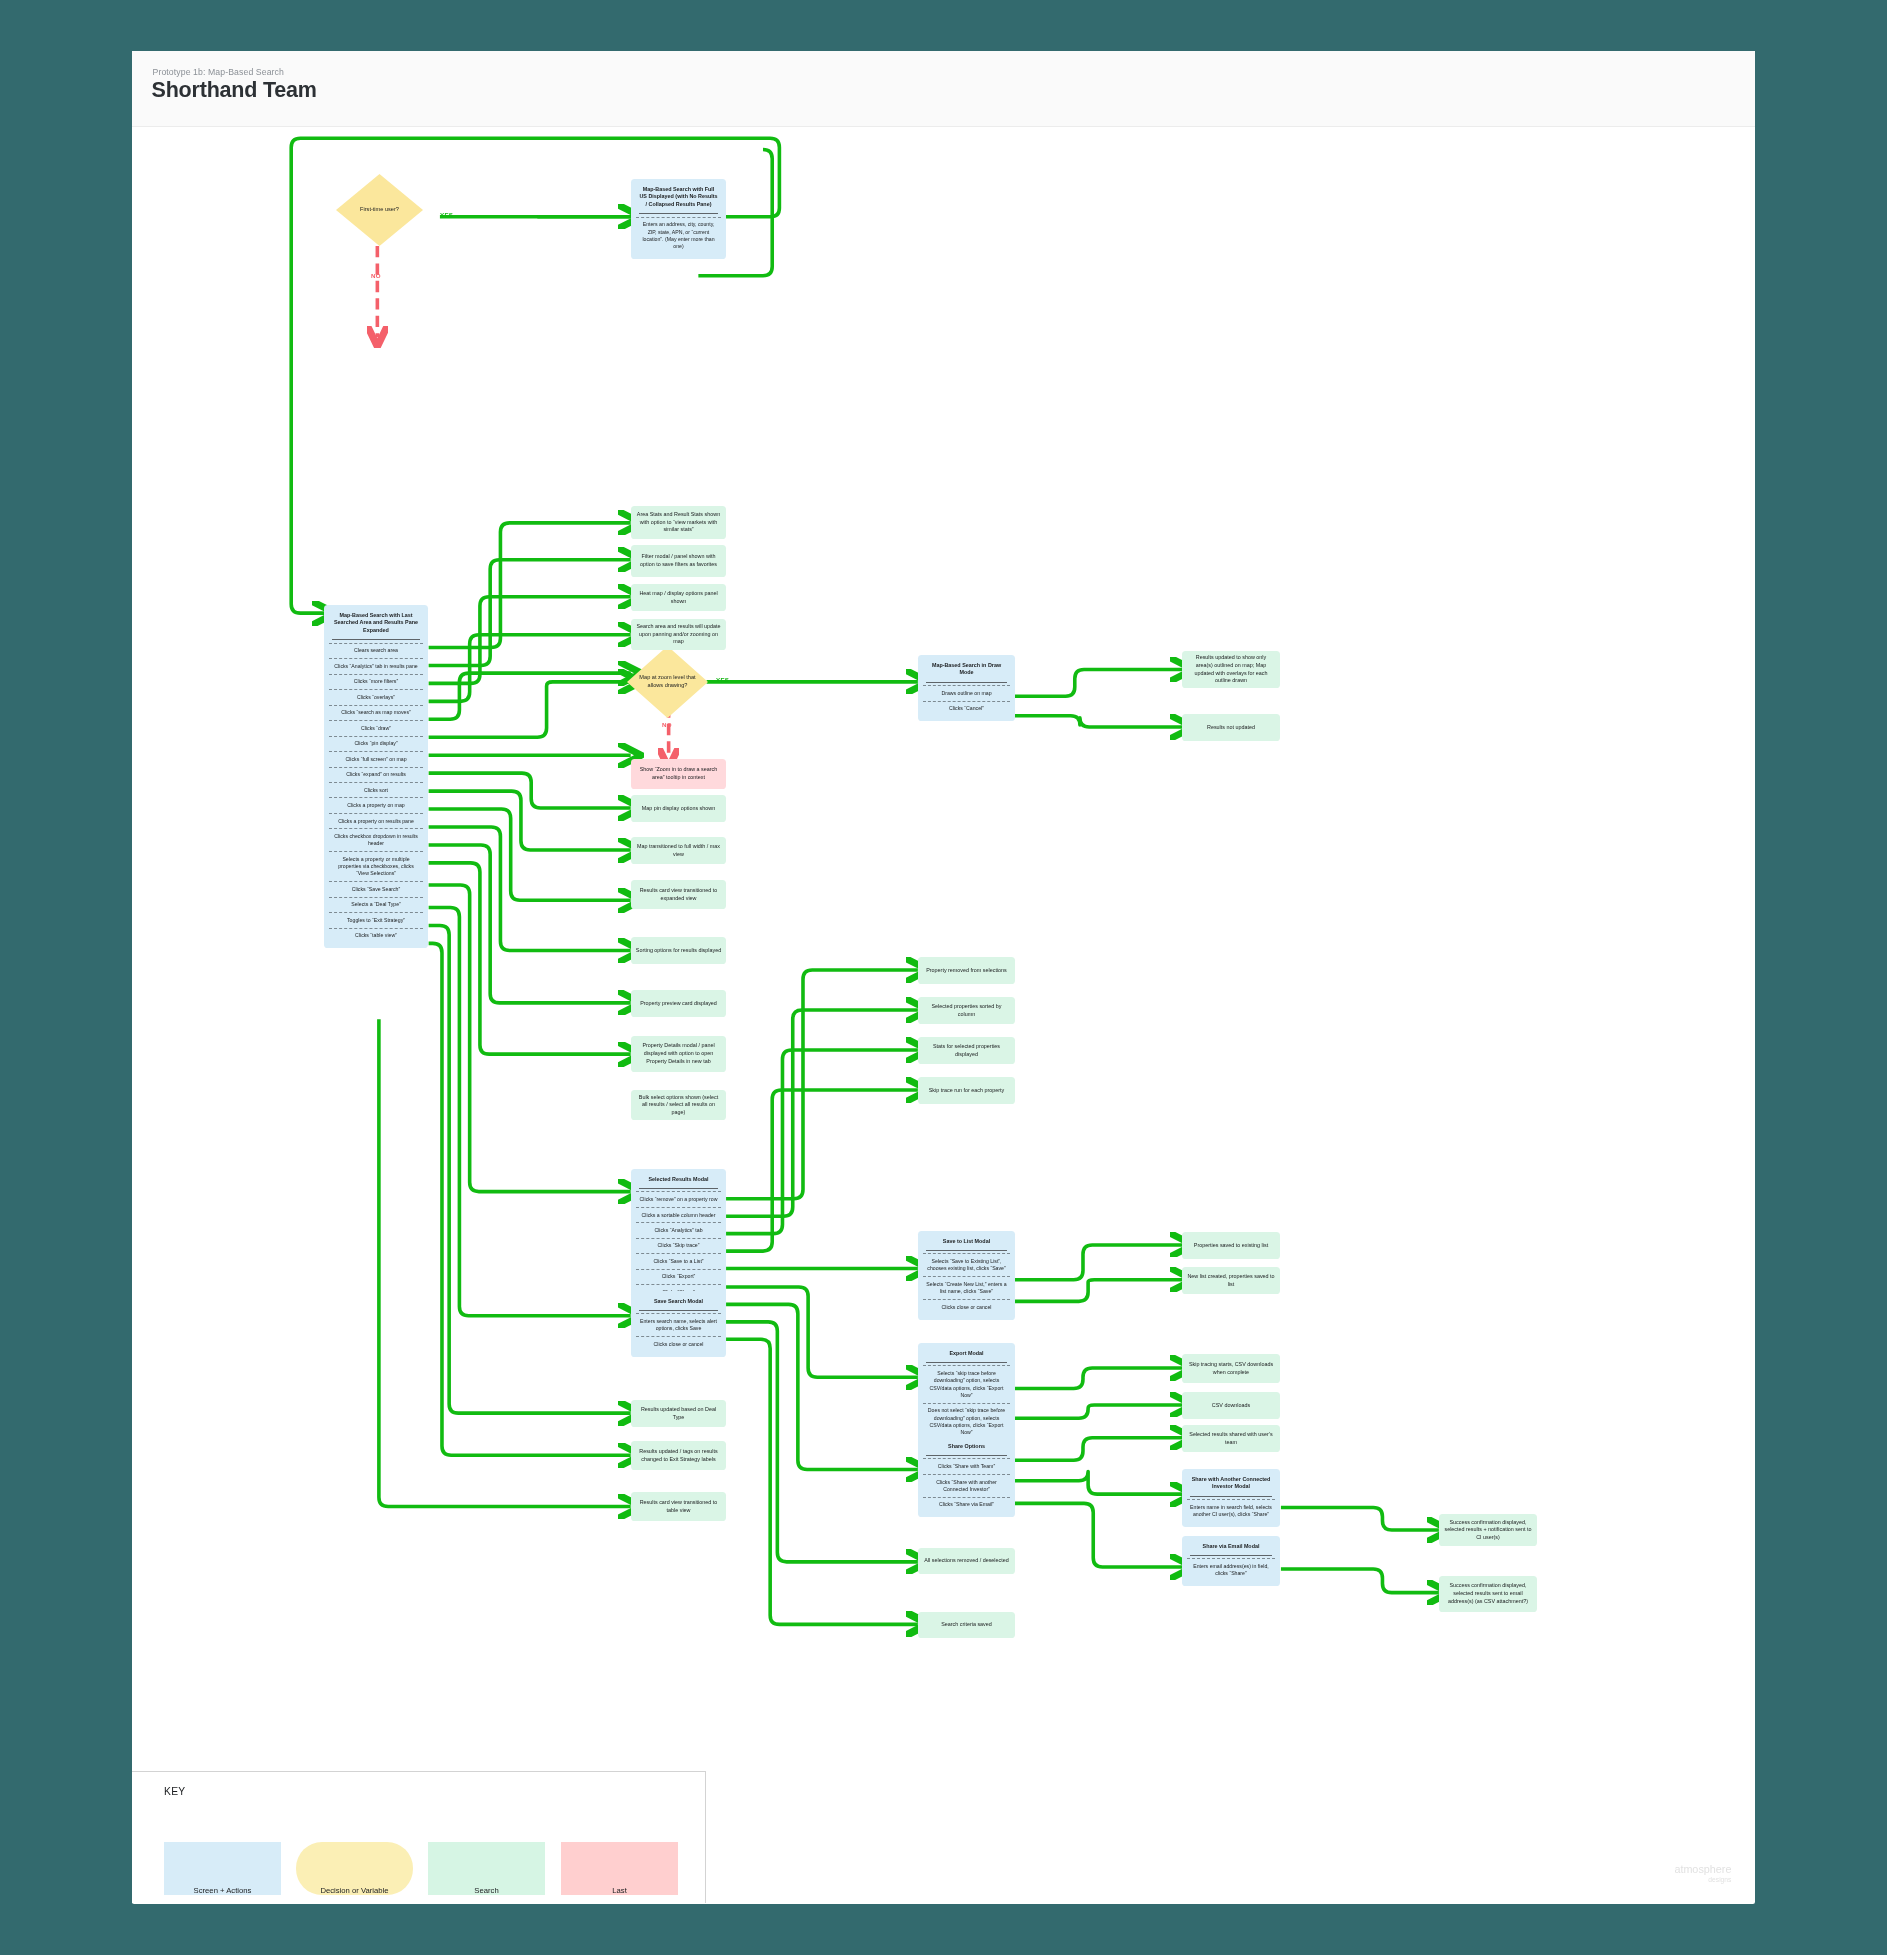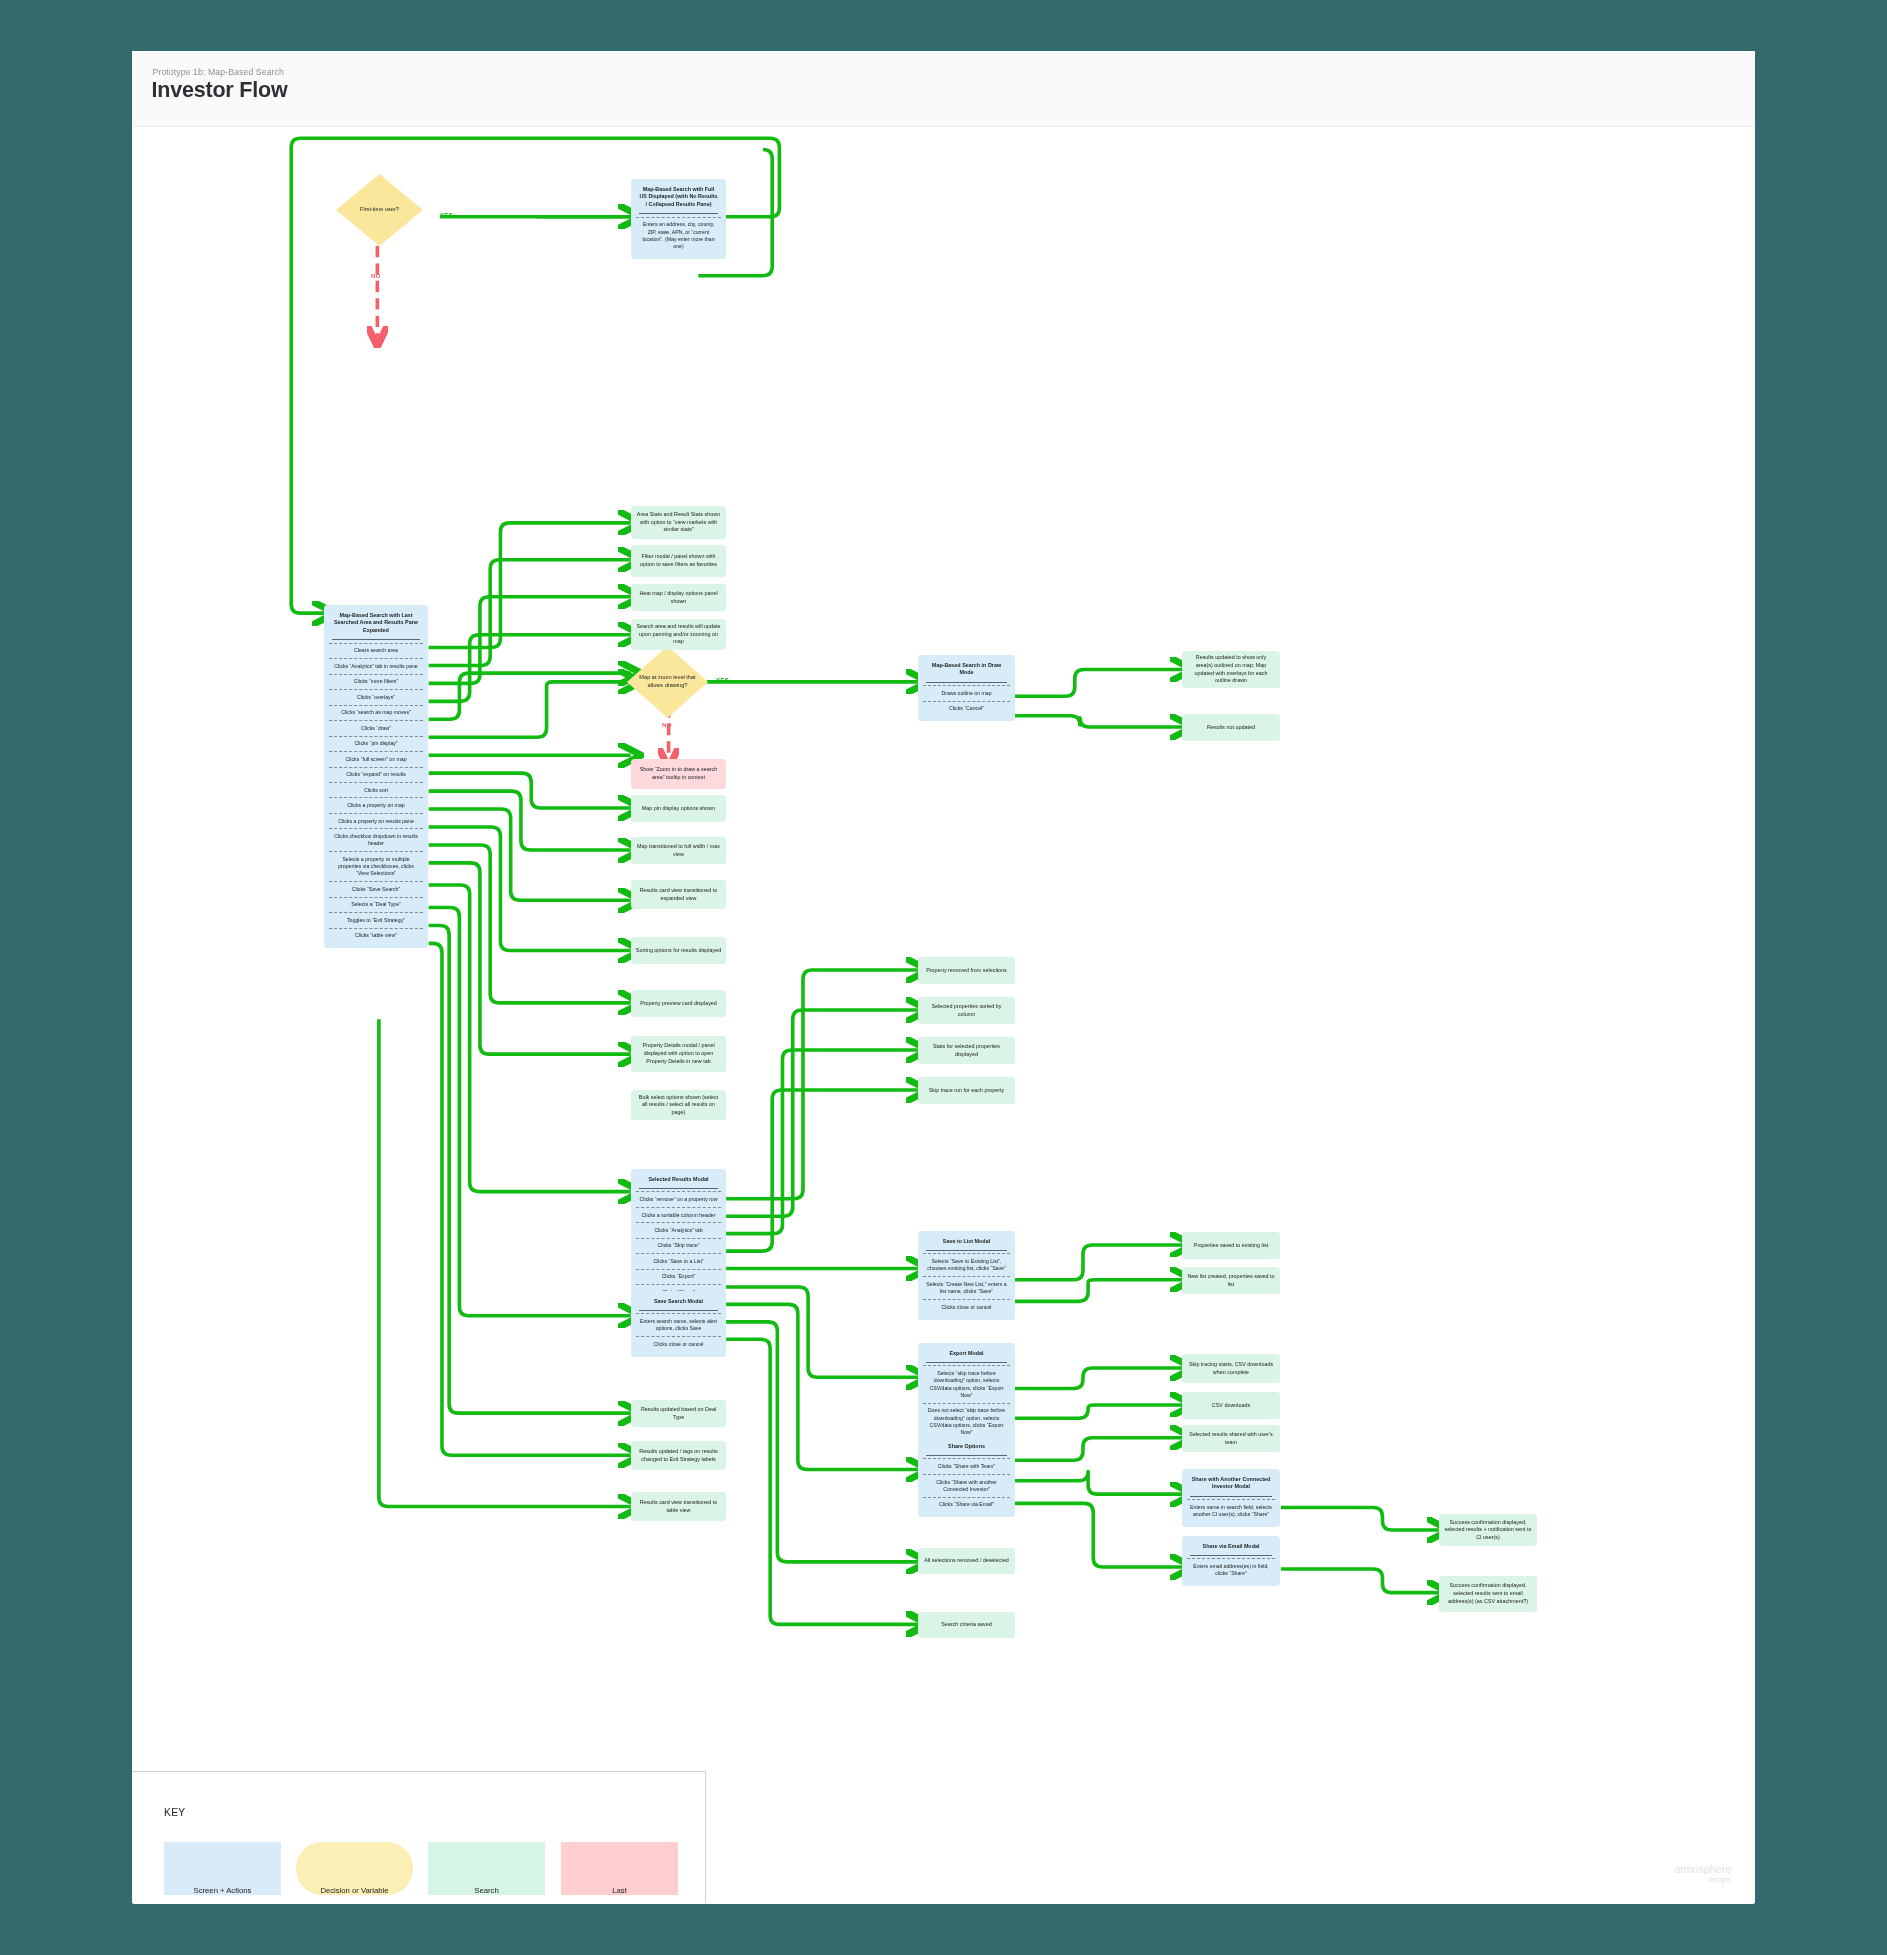--- a/index.html
+++ b/index.html
@@ -84,21 +84,21 @@
 
   
   #keypanel {
     position: absolute; left: 0px; top: 1720px;
     width: 574px; height: 132px;
     background: #ffffff;
     border-top: 0.5px solid #d3d3d3;
     border-right: 0.5px solid #d3d3d3;
   }
   #keypanel .klabel {
-    position: absolute; left: 32px; top: 35px;
+    position: absolute; left: 32px; top: 14px;
     font-size: 10.3px; color: #1b1d1f; letter-spacing: 0.3px;
   }
   .kswatch {
     position: absolute; top: 70px; width: 117px; height: 53px;
     display: flex; align-items: flex-end; justify-content: center;
     font-size: 7.7px; color: #1b1d1f;
   }
   .ks1 { left: 32px;  background: #d7ecf8; }
   .ks2 { left: 164px; background: #fbefb5; border-radius: 26px; }
   .ks3 { left: 296px; background: #d6f5e4; }
@@ -111,21 +111,21 @@
   #brand .b1 { font-size: 10.8px; }
   #brand .b2 { font-size: 6.7px; }
 </style>
 </head>
 <body>
 
 <div id="canvas">
 
   <div id="header">
     <div class="eyebrow">Prototype 1b: Map-Based Search</div>
-    <div class="title">Investor Flow</div>
+    <div class="title">Shorthand Team</div>
   </div>
 
   <div id="diagram">
 
     <svg id="wires" viewBox="0 0 3164 3200">
       <defs>
         <marker id="ag" markerWidth="7" markerHeight="7" refX="3.4" refY="3.5" orient="auto">
           <path d="M0.3,0.4 L6.4,3.5 L0.3,6.6" fill="none" stroke="#11bb11" stroke-width="1.9" stroke-linecap="round" stroke-linejoin="round"></path>
         </marker>
         <marker id="ar" markerWidth="6" markerHeight="6" refX="3" refY="3" orient="auto">

